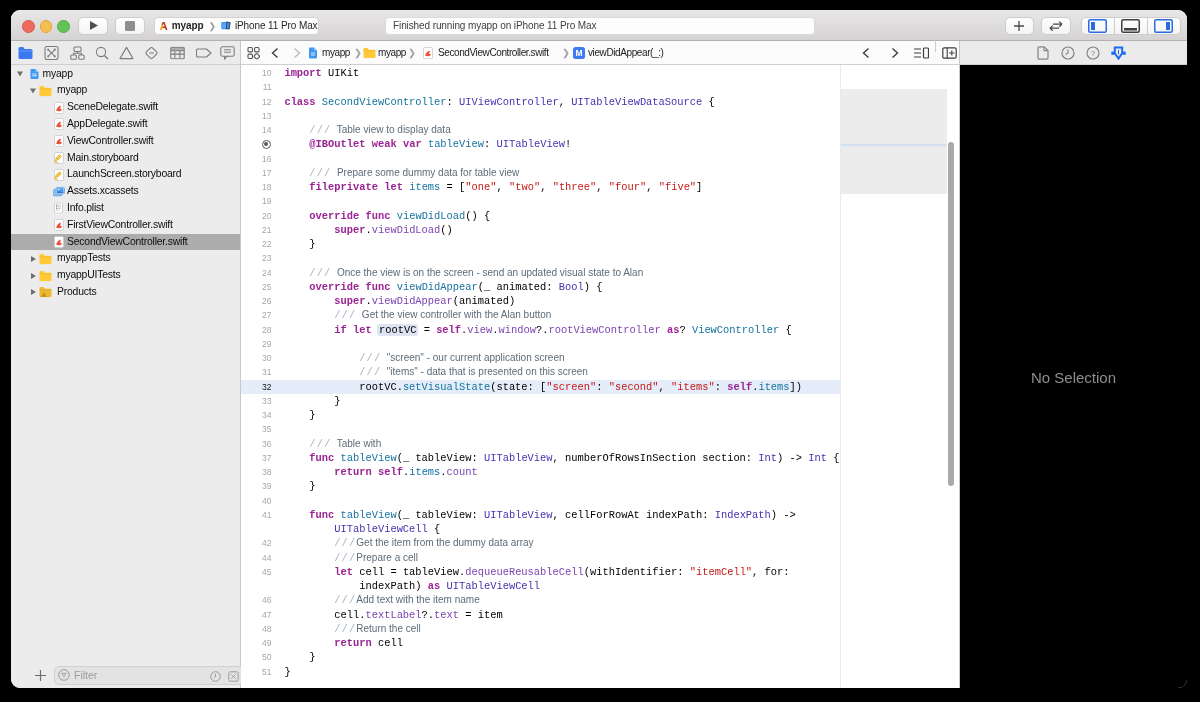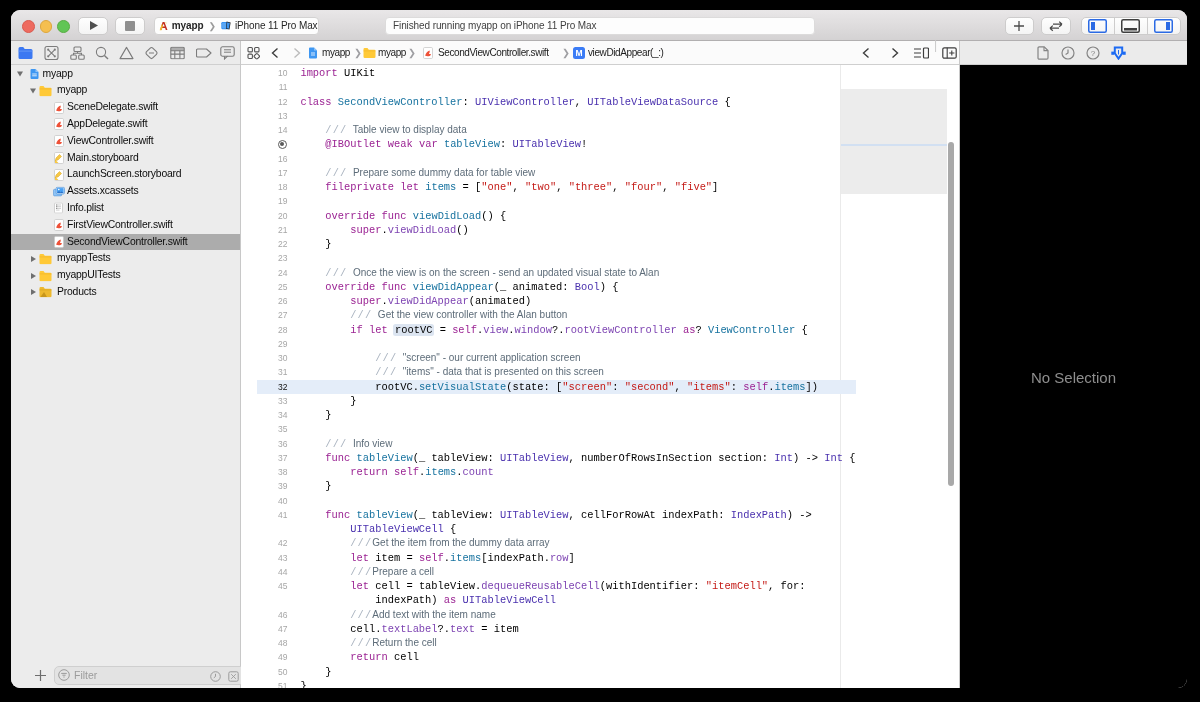--- a/index.html
+++ b/index.html
@@ -29,29 +29,29 @@
 .trow{height:16.8px;display:flex;align-items:center;position:relative;font-size:10.4px;letter-spacing:-0.2px;color:#0c0c0c;white-space:nowrap}
 .trow.sel{background:#acacac}
 .tri{position:absolute;width:0;height:0;top:50%;transform:translateY(-50%)}
 .tri.open{border-left:3.8px solid transparent;border-right:3.8px solid transparent;border-top:5.2px solid #6f6f6f}
 .tri.closed{border-top:3.8px solid transparent;border-bottom:3.8px solid transparent;border-left:5.2px solid #6f6f6f}
 .ticon{position:absolute;top:50%;transform:translateY(-50%)}
 .ticon svg{display:block}
 .tlabel{position:absolute;top:0;line-height:16.8px}
 
 .editor{position:absolute;left:230px;top:55px;width:718px;bottom:0;background:#fff;overflow:hidden}
-.code{position:absolute;left:16px;top:1.2px;width:718px}
+.code{position:absolute;left:0;top:1.2px;width:718px}
 .crow{height:14.26px;position:relative}
 .crow.hl::before{content:'';position:absolute;left:0;top:0;width:599px;height:14.26px;background:#e4edf9}
 .num{position:absolute;left:0;top:0;width:30.5px;text-align:right;font-size:8.5px;line-height:14.26px;color:#a6a6a6}
 .num.b{color:#111}
 .outlet{position:absolute;left:21px;top:2.6px;width:9px;height:9px;border:1.4px solid #595959;border-radius:50%;box-sizing:border-box}
 .outlet::after{content:'';position:absolute;left:1.1px;top:1.1px;width:4px;height:4px;border-radius:50%;background:#595959}
 .src{position:absolute;left:43.4px;top:0;margin:0;font-family:"Liberation Mono",monospace;font-size:10.4px;line-height:14.26px;white-space:pre;color:#000}
-.k{color:#9b2393;font-weight:normal}
+.k{color:#9b2393;font-weight:bold}
 .t{color:#4930ae}
 .f{color:#7d43b2}
 .d{color:#16729f}
 .s{color:#c41a16}
 .m{color:#a9b3bf;letter-spacing:1.1px}
 .c{font-family:"Liberation Sans",sans-serif;font-size:10px;color:#5d6c79;letter-spacing:0}
 .box{background:#dce5f1;border-radius:2.5px;padding:0 2px;margin:0 -1px}
 .minimap{position:absolute;left:599px;top:0;width:106.5px;bottom:0;background:#fff}
 .mm1{position:absolute;left:0;top:24px;width:106.5px;height:55px;background:#ececec}
 .mmb{position:absolute;left:0;top:79px;width:106.5px;height:2px;background:#d2e0f2}
@@ -566,21 +566,21 @@
         </div>
 <div class="crow">
           <span class="num">34</span>
           <pre class="src">    }</pre>
         </div>
 <div class="crow">
           <span class="num">35</span>
         </div>
 <div class="crow">
           <span class="num">36</span>
-          <pre class="src">    <span class="m">///</span><span class="c">  Info view</span></pre>
+          <pre class="src">    <span class="m">///</span><span class="c">  Table with</span></pre>
         </div>
 <div class="crow">
           <span class="num">37</span>
           <pre class="src">    <span class="k">func</span> <span class="d">tableView</span>(_ tableView: <span class="t">UITableView</span>, numberOfRowsInSection section: <span class="t">Int</span>) -&gt; <span class="t">Int</span> {</pre>
         </div>
 <div class="crow">
           <span class="num">38</span>
           <pre class="src">        <span class="k">return</span> <span class="k">self</span>.<span class="d">items</span>.<span class="f">count</span></pre>
         </div>
 <div class="crow">
@@ -593,24 +593,20 @@
 <div class="crow">
           <span class="num">41</span>
           <pre class="src">    <span class="k">func</span> <span class="d">tableView</span>(_ tableView: <span class="t">UITableView</span>, cellForRowAt indexPath: <span class="t">IndexPath</span>) -&gt;</pre>
         </div>
 <div class="crow">
           <pre class="src">        <span class="t">UITableViewCell</span> {</pre>
         </div>
 <div class="crow">
           <span class="num">42</span>
           <pre class="src">        <span class="m">///</span><span class="c">Get the item from the dummy data array</span></pre>
-        </div>
-<div class="crow">
-          <span class="num">43</span>
-          <pre class="src">        <span class="k">let</span> item = <span class="k">self</span>.<span class="d">items</span>[indexPath.<span class="f">row</span>]</pre>
         </div>
 <div class="crow">
           <span class="num">44</span>
           <pre class="src">        <span class="m">///</span><span class="c">Prepare a cell</span></pre>
         </div>
 <div class="crow">
           <span class="num">45</span>
           <pre class="src">        <span class="k">let</span> cell = tableView.<span class="f">dequeueReusableCell</span>(withIdentifier: <span class="s">"itemCell"</span>, for:</pre>
         </div>
 <div class="crow">

